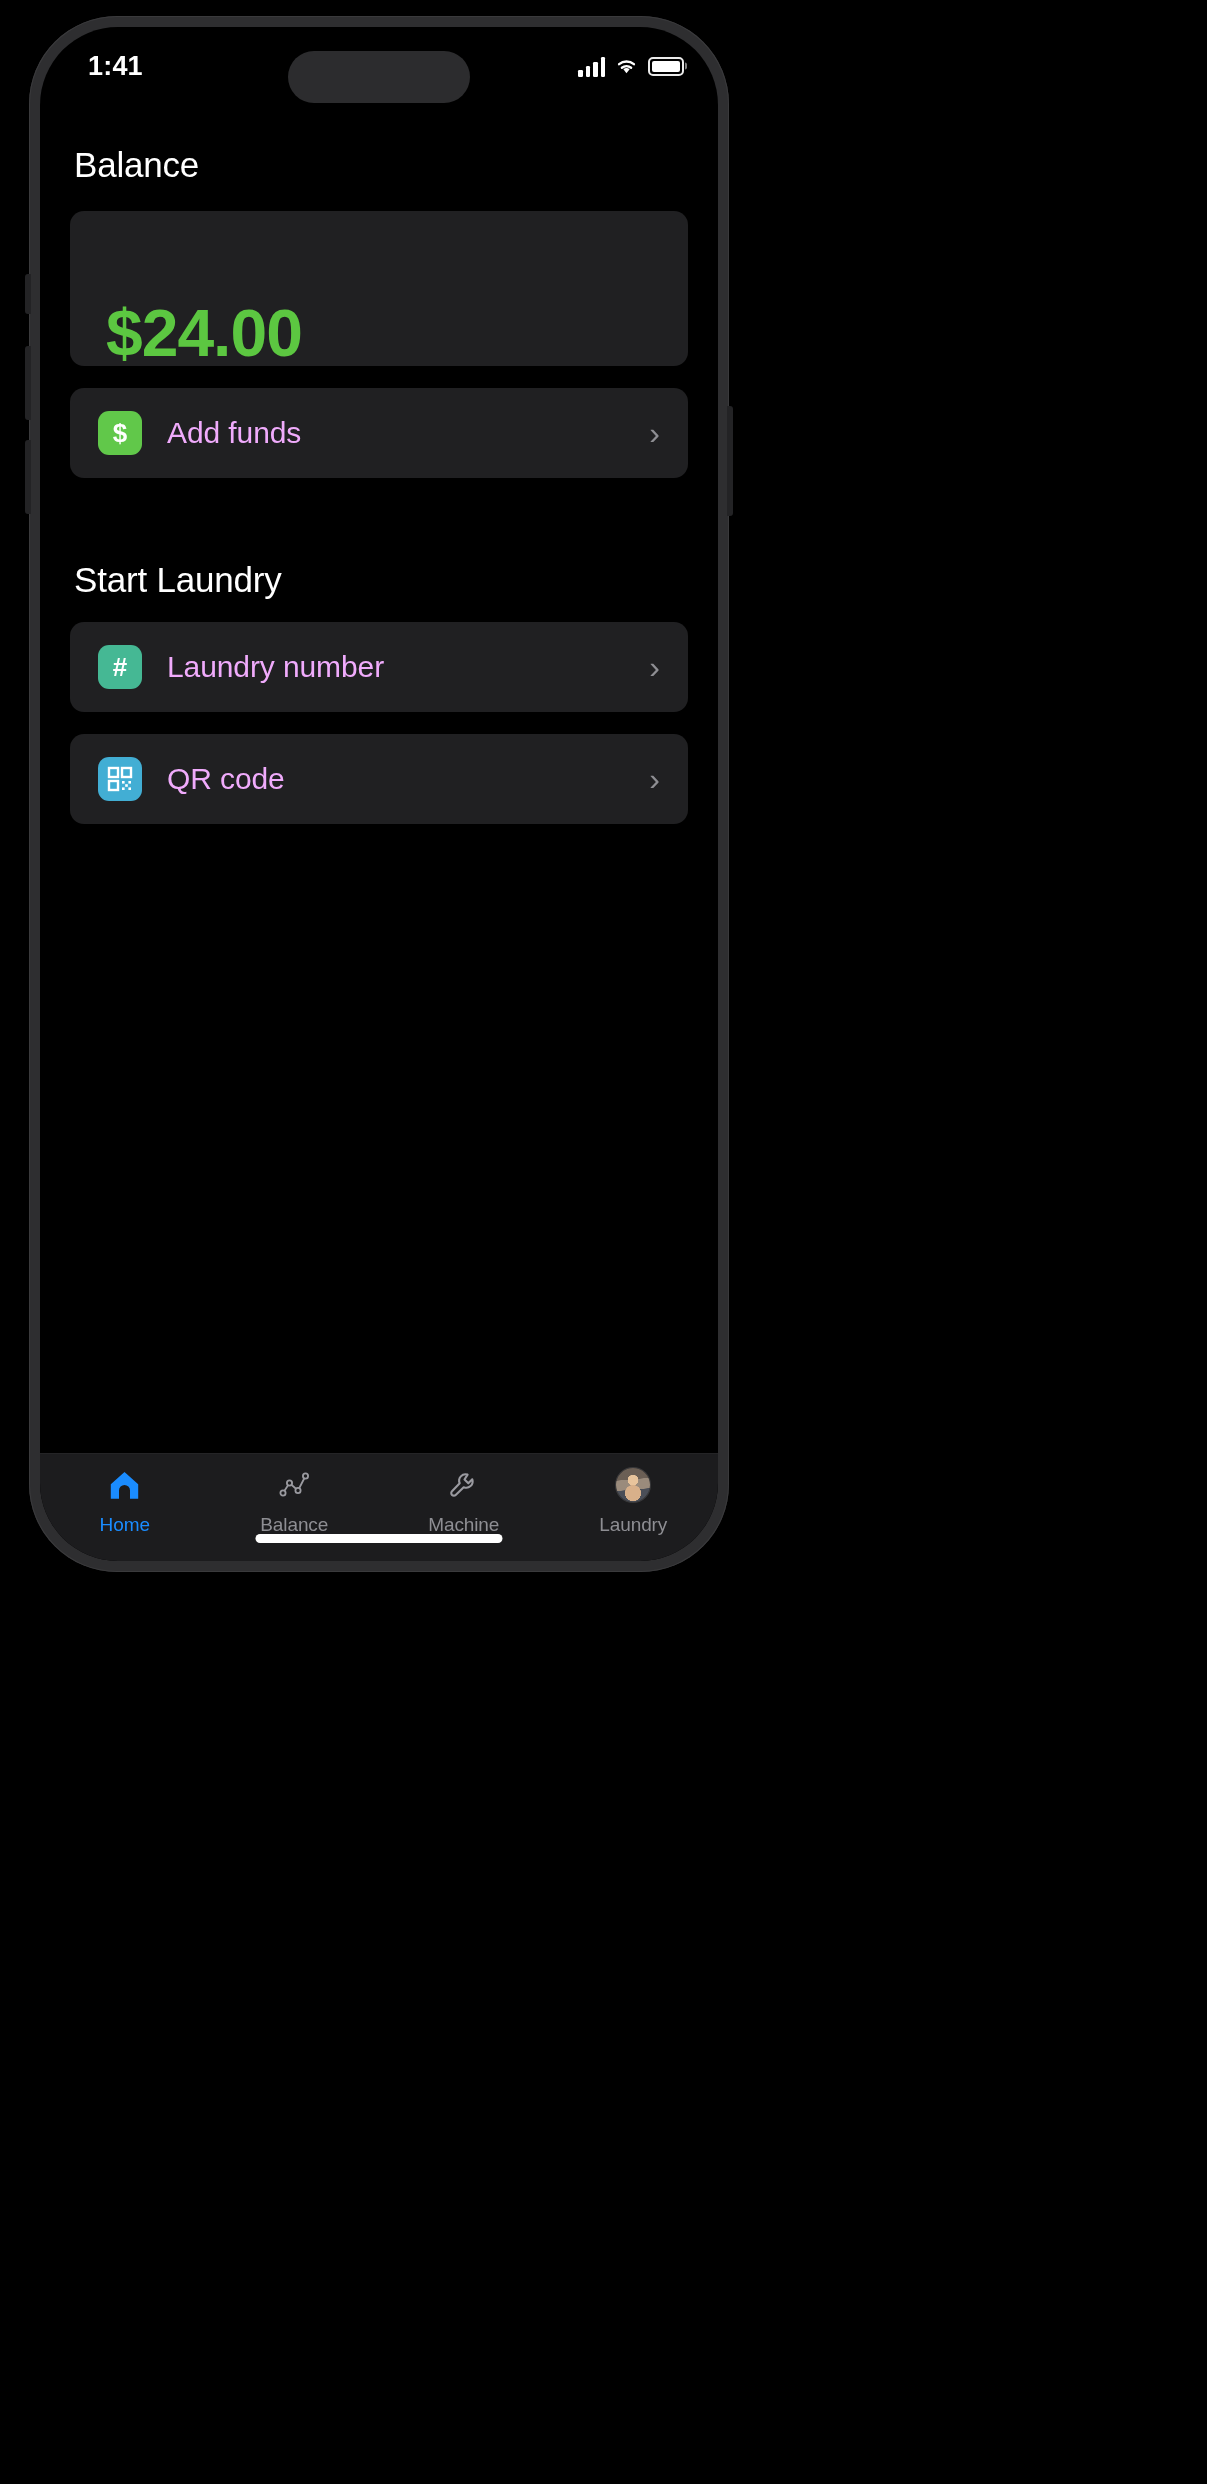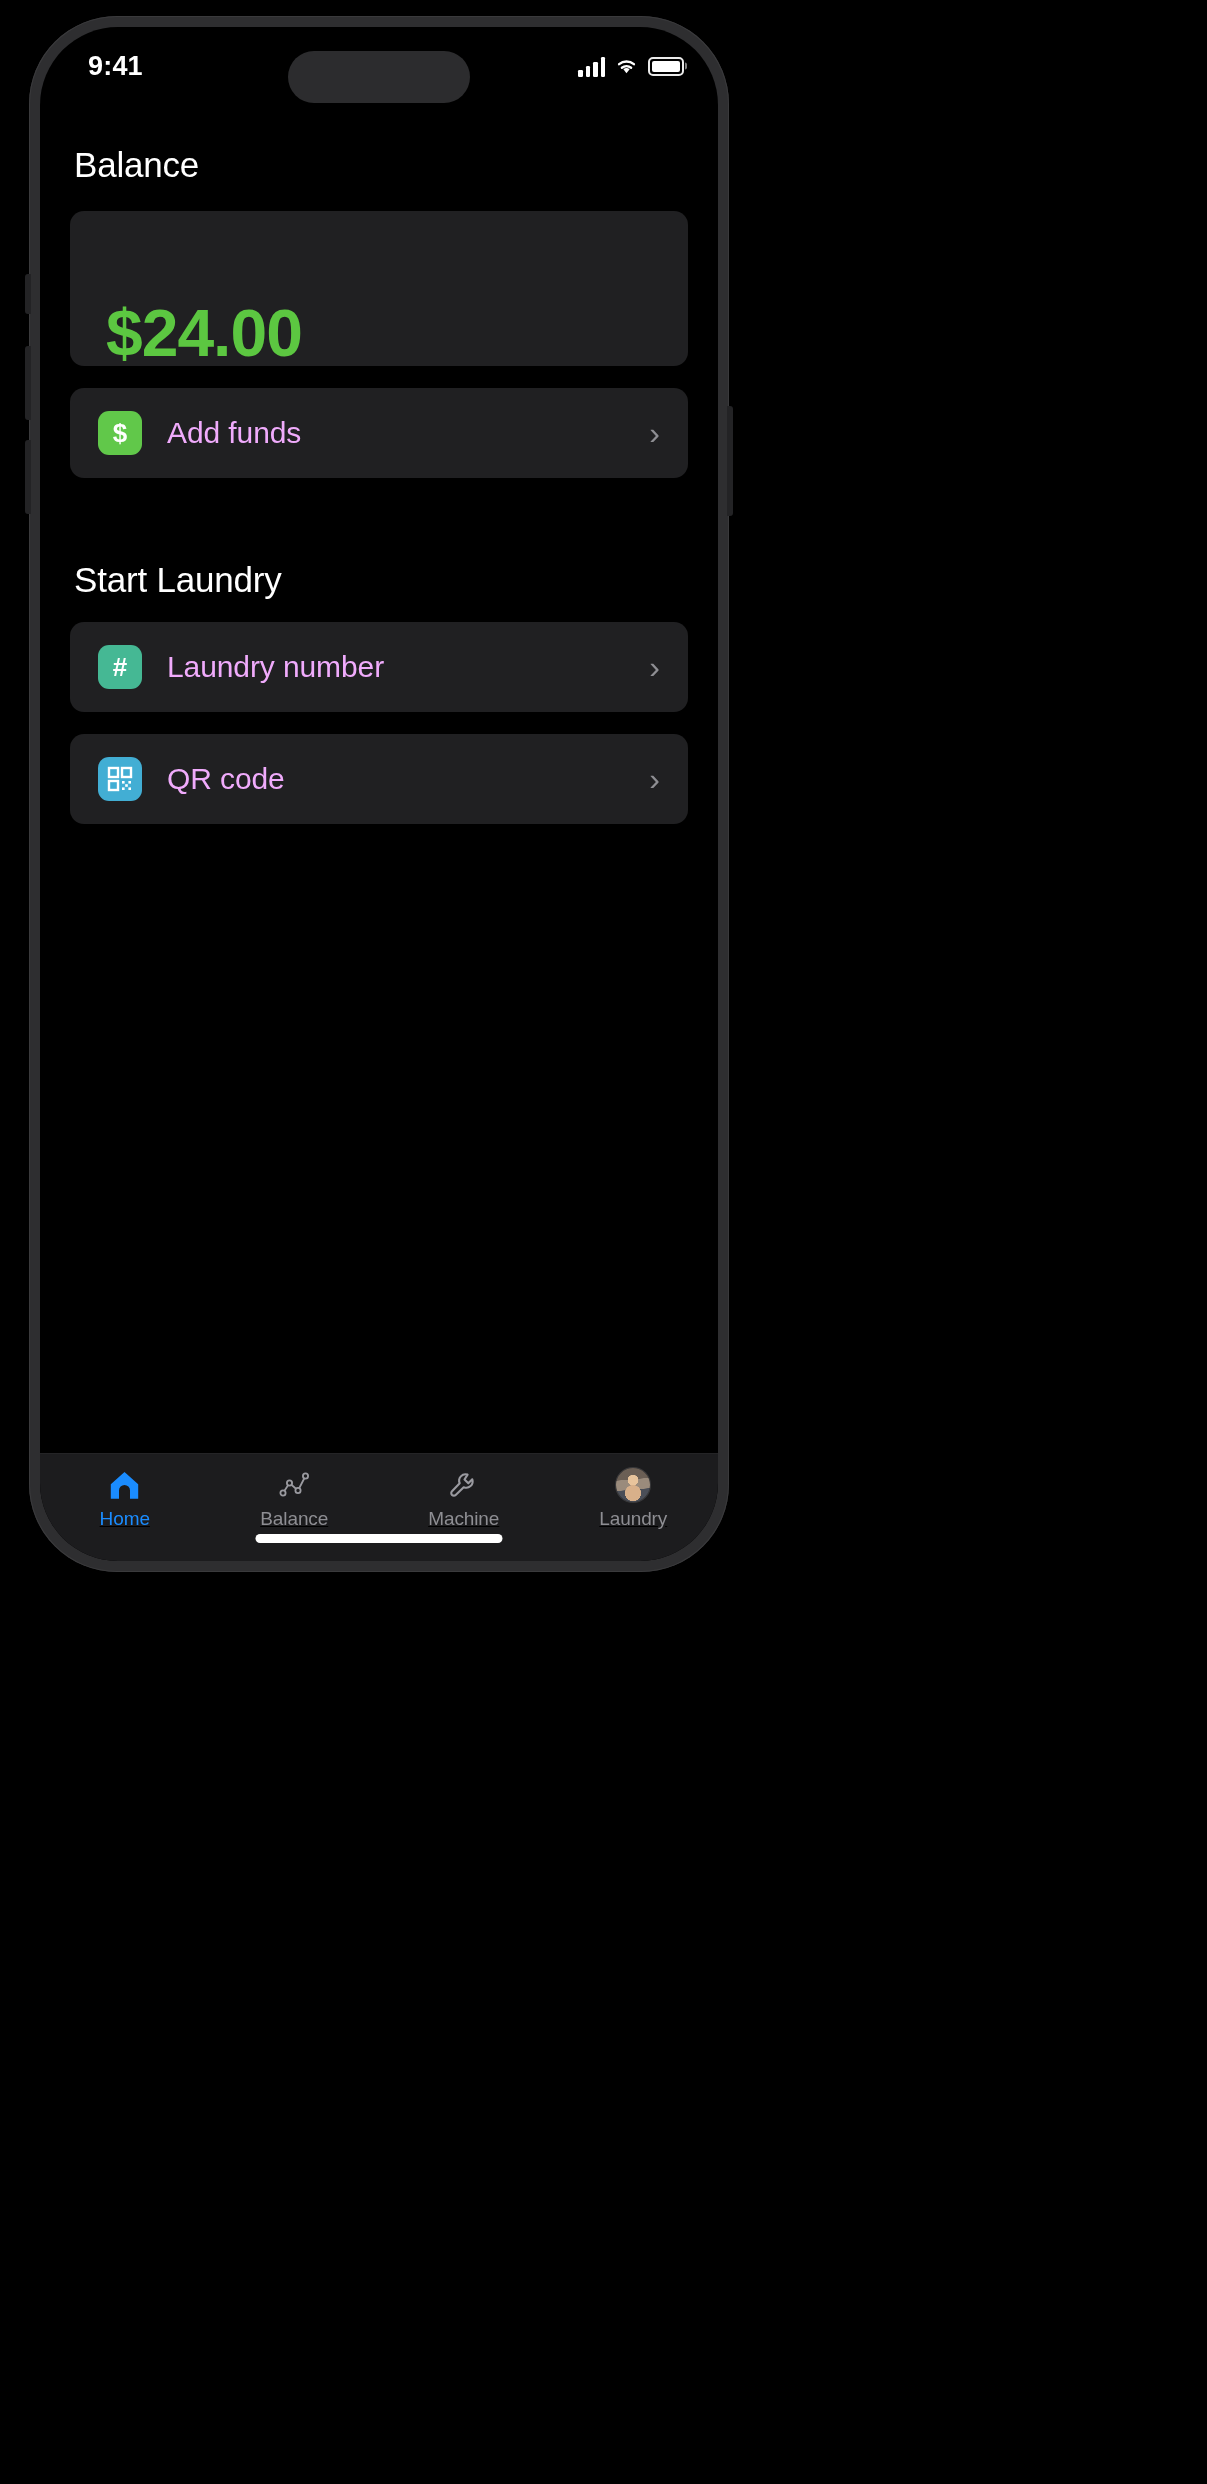--- a/index.html
+++ b/index.html
@@ -188,22 +188,21 @@
     display:flex;
     align-items:flex-start;
     padding-top:14px;
     border-top:1px solid #242426;
   }
   .tab-item {
     flex:1 1 0;
     display:flex;
     flex-direction:column;
     align-items:center;
-    gap:6px;
-    text-decoration:underline;
+    gap:12px;
   }
   .tab-icon { height:34px; display:flex; align-items:center; justify-content:center; }
   .tab-label { font-size:19px; letter-spacing:-0.1px; }
   .tab-item.active .tab-label { color:#1a8cff; }
   .tab-item .tab-label { color:#8e8e93; }
 
   .avatar {
     width:34px; height:34px;
     border-radius:50%;
     background:
@@ -229,21 +228,21 @@
   <div class="phone-frame">
 
     <div class="side-btn btn-mute"></div>
     <div class="side-btn btn-vup"></div>
     <div class="side-btn btn-vdn"></div>
     <div class="btn-power"></div>
 
     <div class="screen">
 
       <div class="status-bar">
-        <div class="status-time">9:41</div>
+        <div class="status-time">1:41</div>
         <div class="dynamic-island"></div>
         <div class="status-right">
           <div class="sig-bars">
             <i></i>
               <i></i>
               <i></i>
               <i></i>
           </div>
           <svg class="wifi-icon" viewBox="0 0 24 20">
             <path d="M12 17.2l3.1-3.9a4.9 4.9 0 0 0-6.2 0L12 17.2z" fill="#fff"></path>

